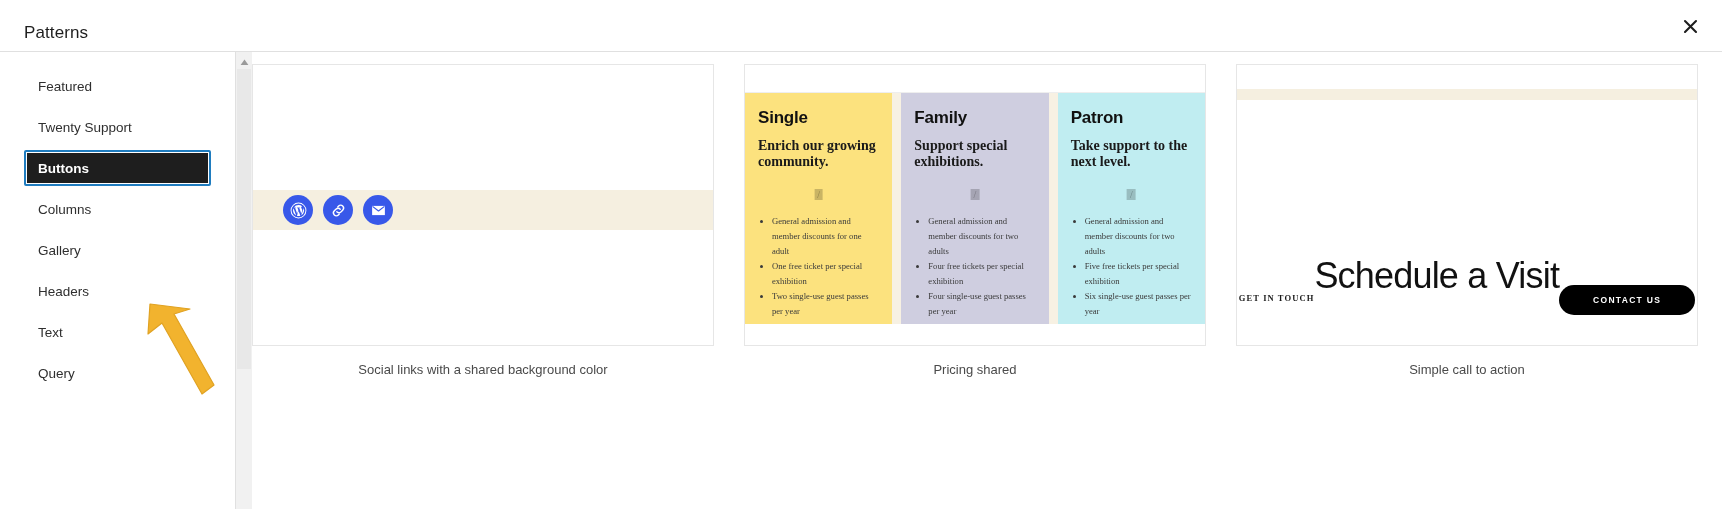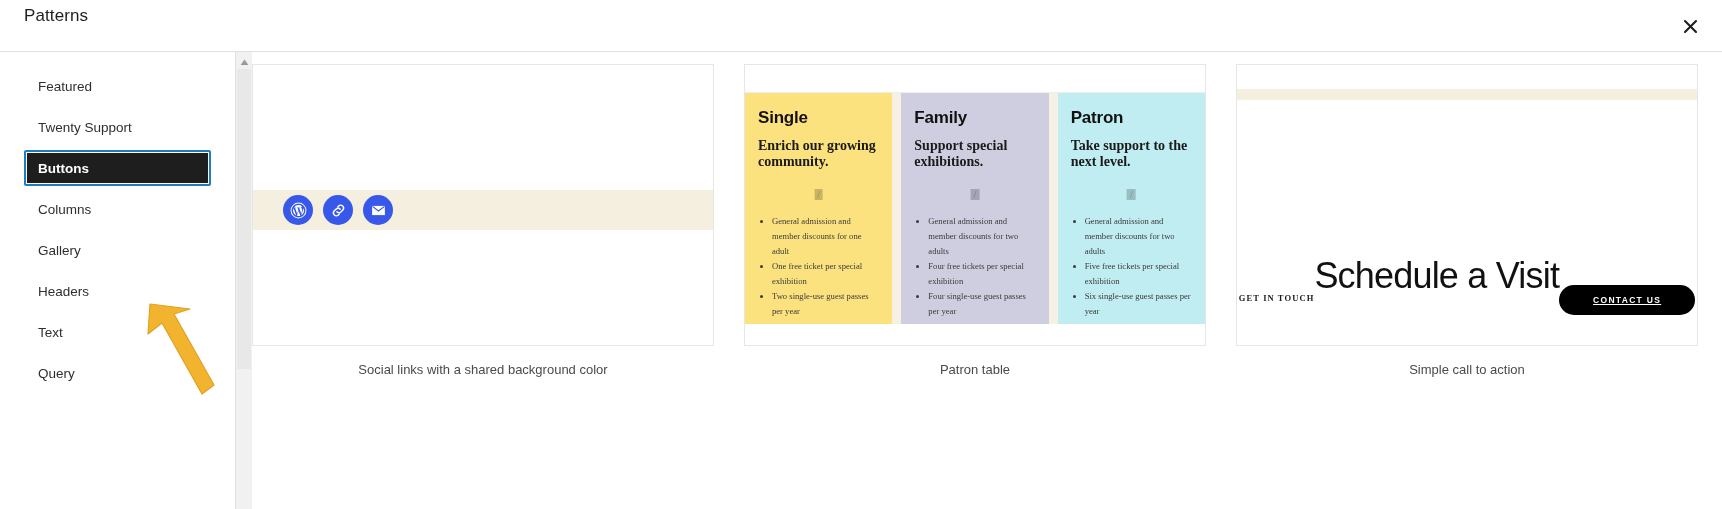--- a/index.html
+++ b/index.html
@@ -12,21 +12,21 @@
 
   
   .modal-header {
     position: relative;
     height: 52px;
     background: #ffffff;
     border-bottom: 1px solid #e0e0e0;
   }
   .modal-title {
     position: absolute;
-    left: 24px; top: 6px;
+    left: 24px; top: 23px;
     font-size: 17px;
     color: #1e1e1e;
     font-weight: 400;
     letter-spacing: .1px;
   }
   .close-button {
     position: absolute;
     right: 14px; top: 8px;
     width: 36px; height: 36px;
     display: flex; align-items: center; justify-content: center;
@@ -309,21 +309,20 @@
     background: #000000;
     color: #ffffff;
     border: none;
     border-radius: 999px;
     font-size: 8.5px;
     font-weight: 700;
     letter-spacing: 1.3px;
     padding: 10px 34px;
     cursor: pointer;
     font-family: "Liberation Sans", sans-serif;
-    text-decoration: underline;
   }
 </style>
 </head>
 <body>
 
 <div class="modal-header">
   <div class="modal-title">Patterns</div>
   <button class="close-button" aria-label="Close">
     <span>
       <svg width="15" height="15" viewBox="0 0 15 15" fill="none">
@@ -449,21 +448,21 @@
                   <li>Five free tickets per special exhibition</li>
                   <li>Six single-use guest passes per year</li>
                 </ul>
                 <button class="price-button">$400 / YEAR</button>
               </div>
 
             </div>
             <div class="pricing-footer"></div>
           </div>
         </div>
-        <div class="pattern-caption">Patron table</div>
+        <div class="pattern-caption">Pricing shared</div>
       </div>
 
       <div class="pattern-cell">
         <div class="pattern-preview">
           <div class="cta-wrap">
             <div class="cta-strip"></div>
             <div class="cta-body">
               <div class="cta-eyebrow">GET IN TOUCH</div>
               <div class="cta-heading">Schedule a Visit</div>
               <button class="cta-button">CONTACT US</button>

